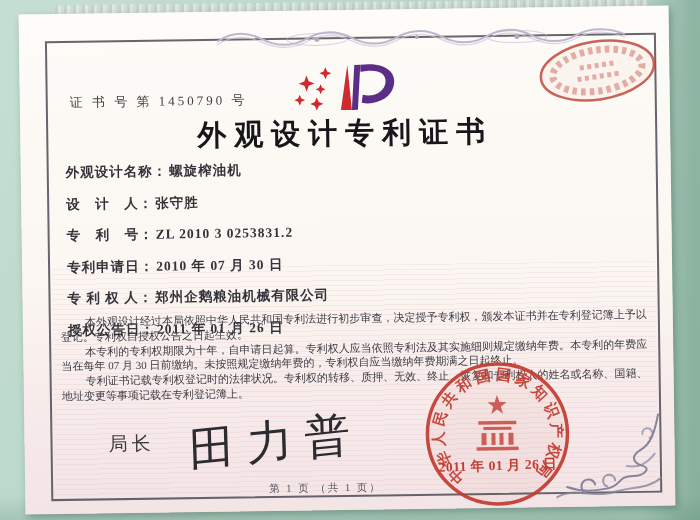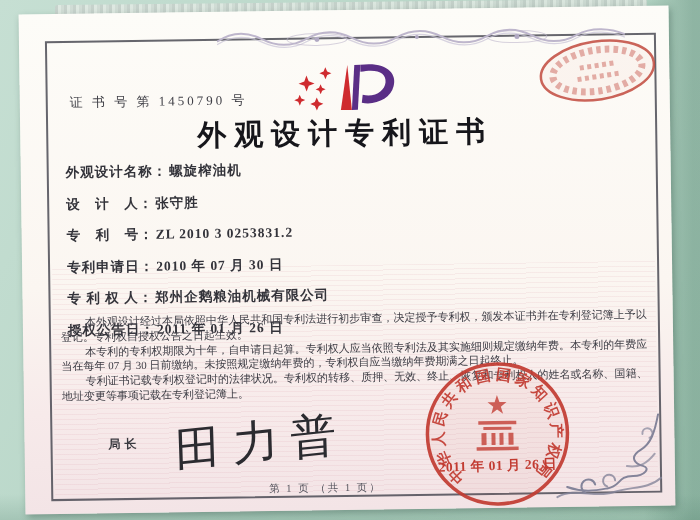--- a/index.html
+++ b/index.html
@@ -41,21 +41,21 @@
   .fields{position:absolute;left:45px;top:150px;font-size:13.5px;font-weight:600;
       color:#33333a;letter-spacing:1px;}
   .frow{margin-bottom:13.5px;white-space:nowrap;}
   .fvalue{margin-left:2px;}
 
   .paras{position:absolute;left:38px;top:301px;width:586px;font-size:11px;
       line-height:14.8px;color:#3c3c44;text-align:justify;}
   .paras p{margin:0;text-indent:24px;}
 
   .sig-row{position:absolute;left:84px;top:408px;display:flex;align-items:center;}
-  .sig-title{font-size:12px;letter-spacing:4px;color:#3a3a40;font-weight:700;}
+  .sig-title{font-size:19px;letter-spacing:4px;color:#3a3a40;font-weight:400;}
   .sig-name{margin-left:34px;font-size:46px;font-weight:400;color:#2b2b30;
       letter-spacing:12px;transform:rotate(-5deg) skewX(-4deg);line-height:1;}
 
   .seal{position:absolute;left:398px;top:351px;width:150px;height:150px;opacity:.92;}
   .seal-date{position:absolute;left:388px;top:449px;width:170px;text-align:center;
       font-size:13.5px;font-weight:700;color:#c23b31;letter-spacing:.5px;
       transform:rotate(-1deg);}
 
   .oval-seal{position:absolute;left:516px;top:31px;width:124px;height:66px;opacity:.85;}
 

